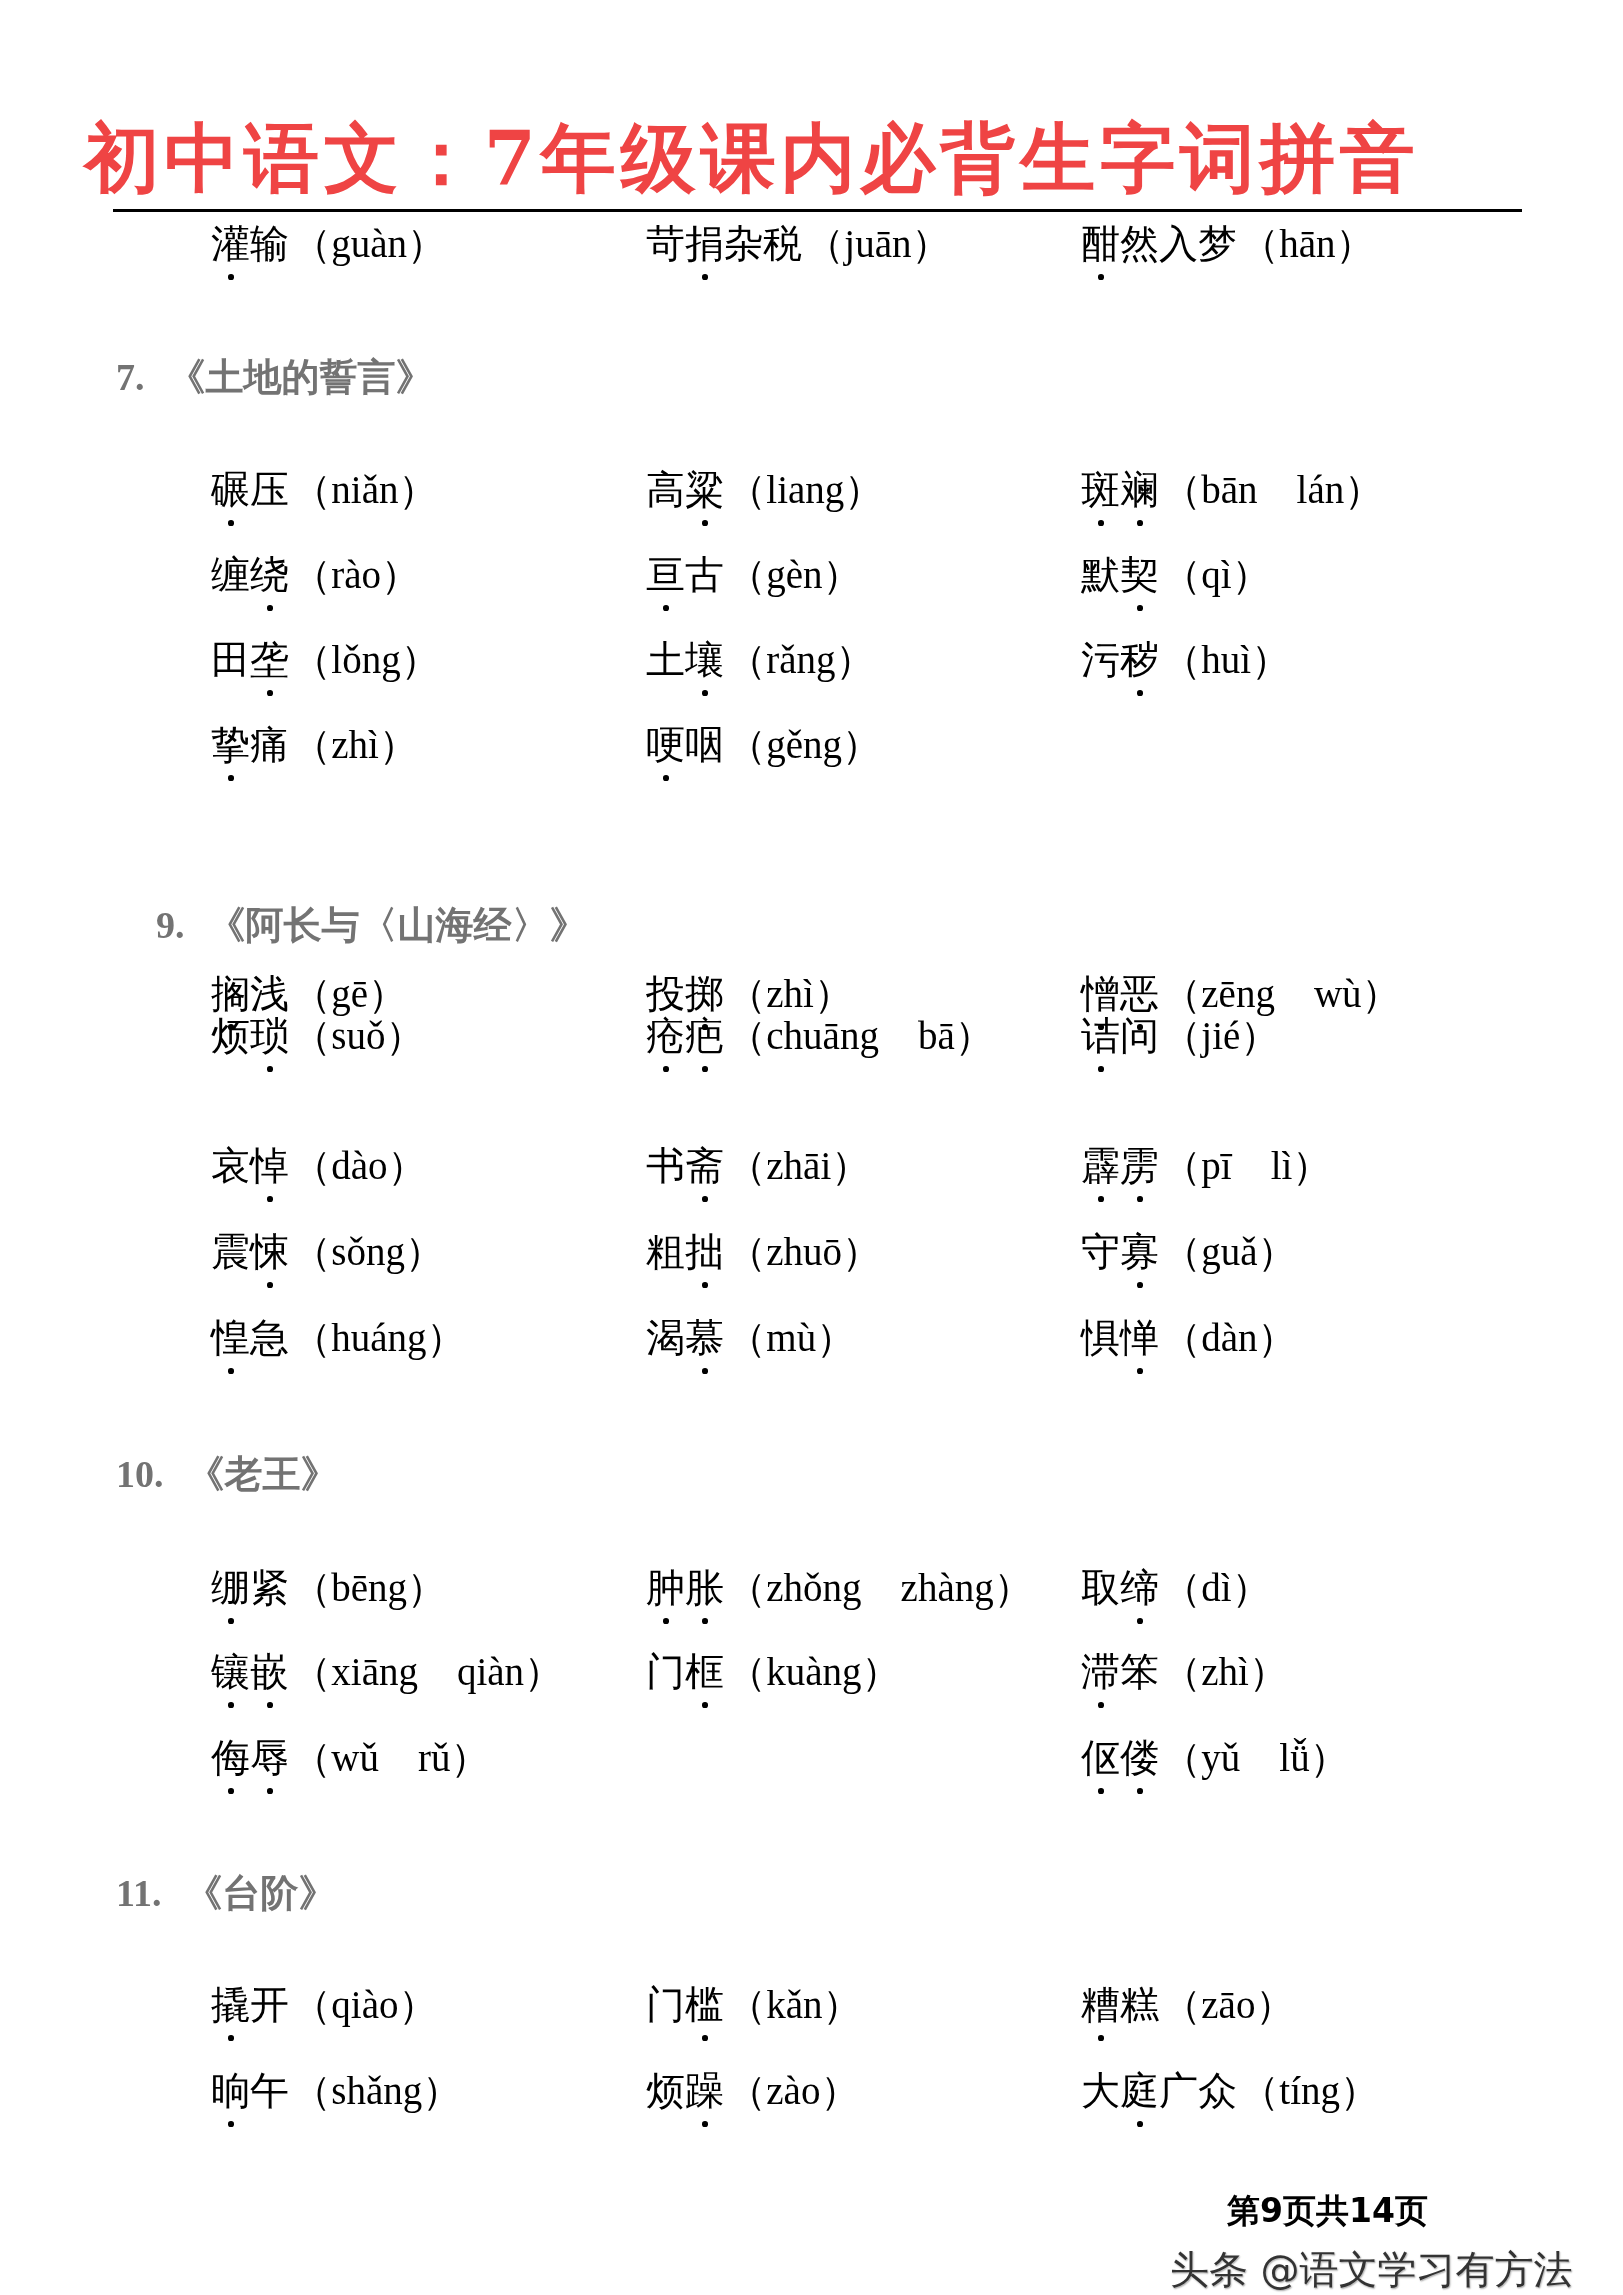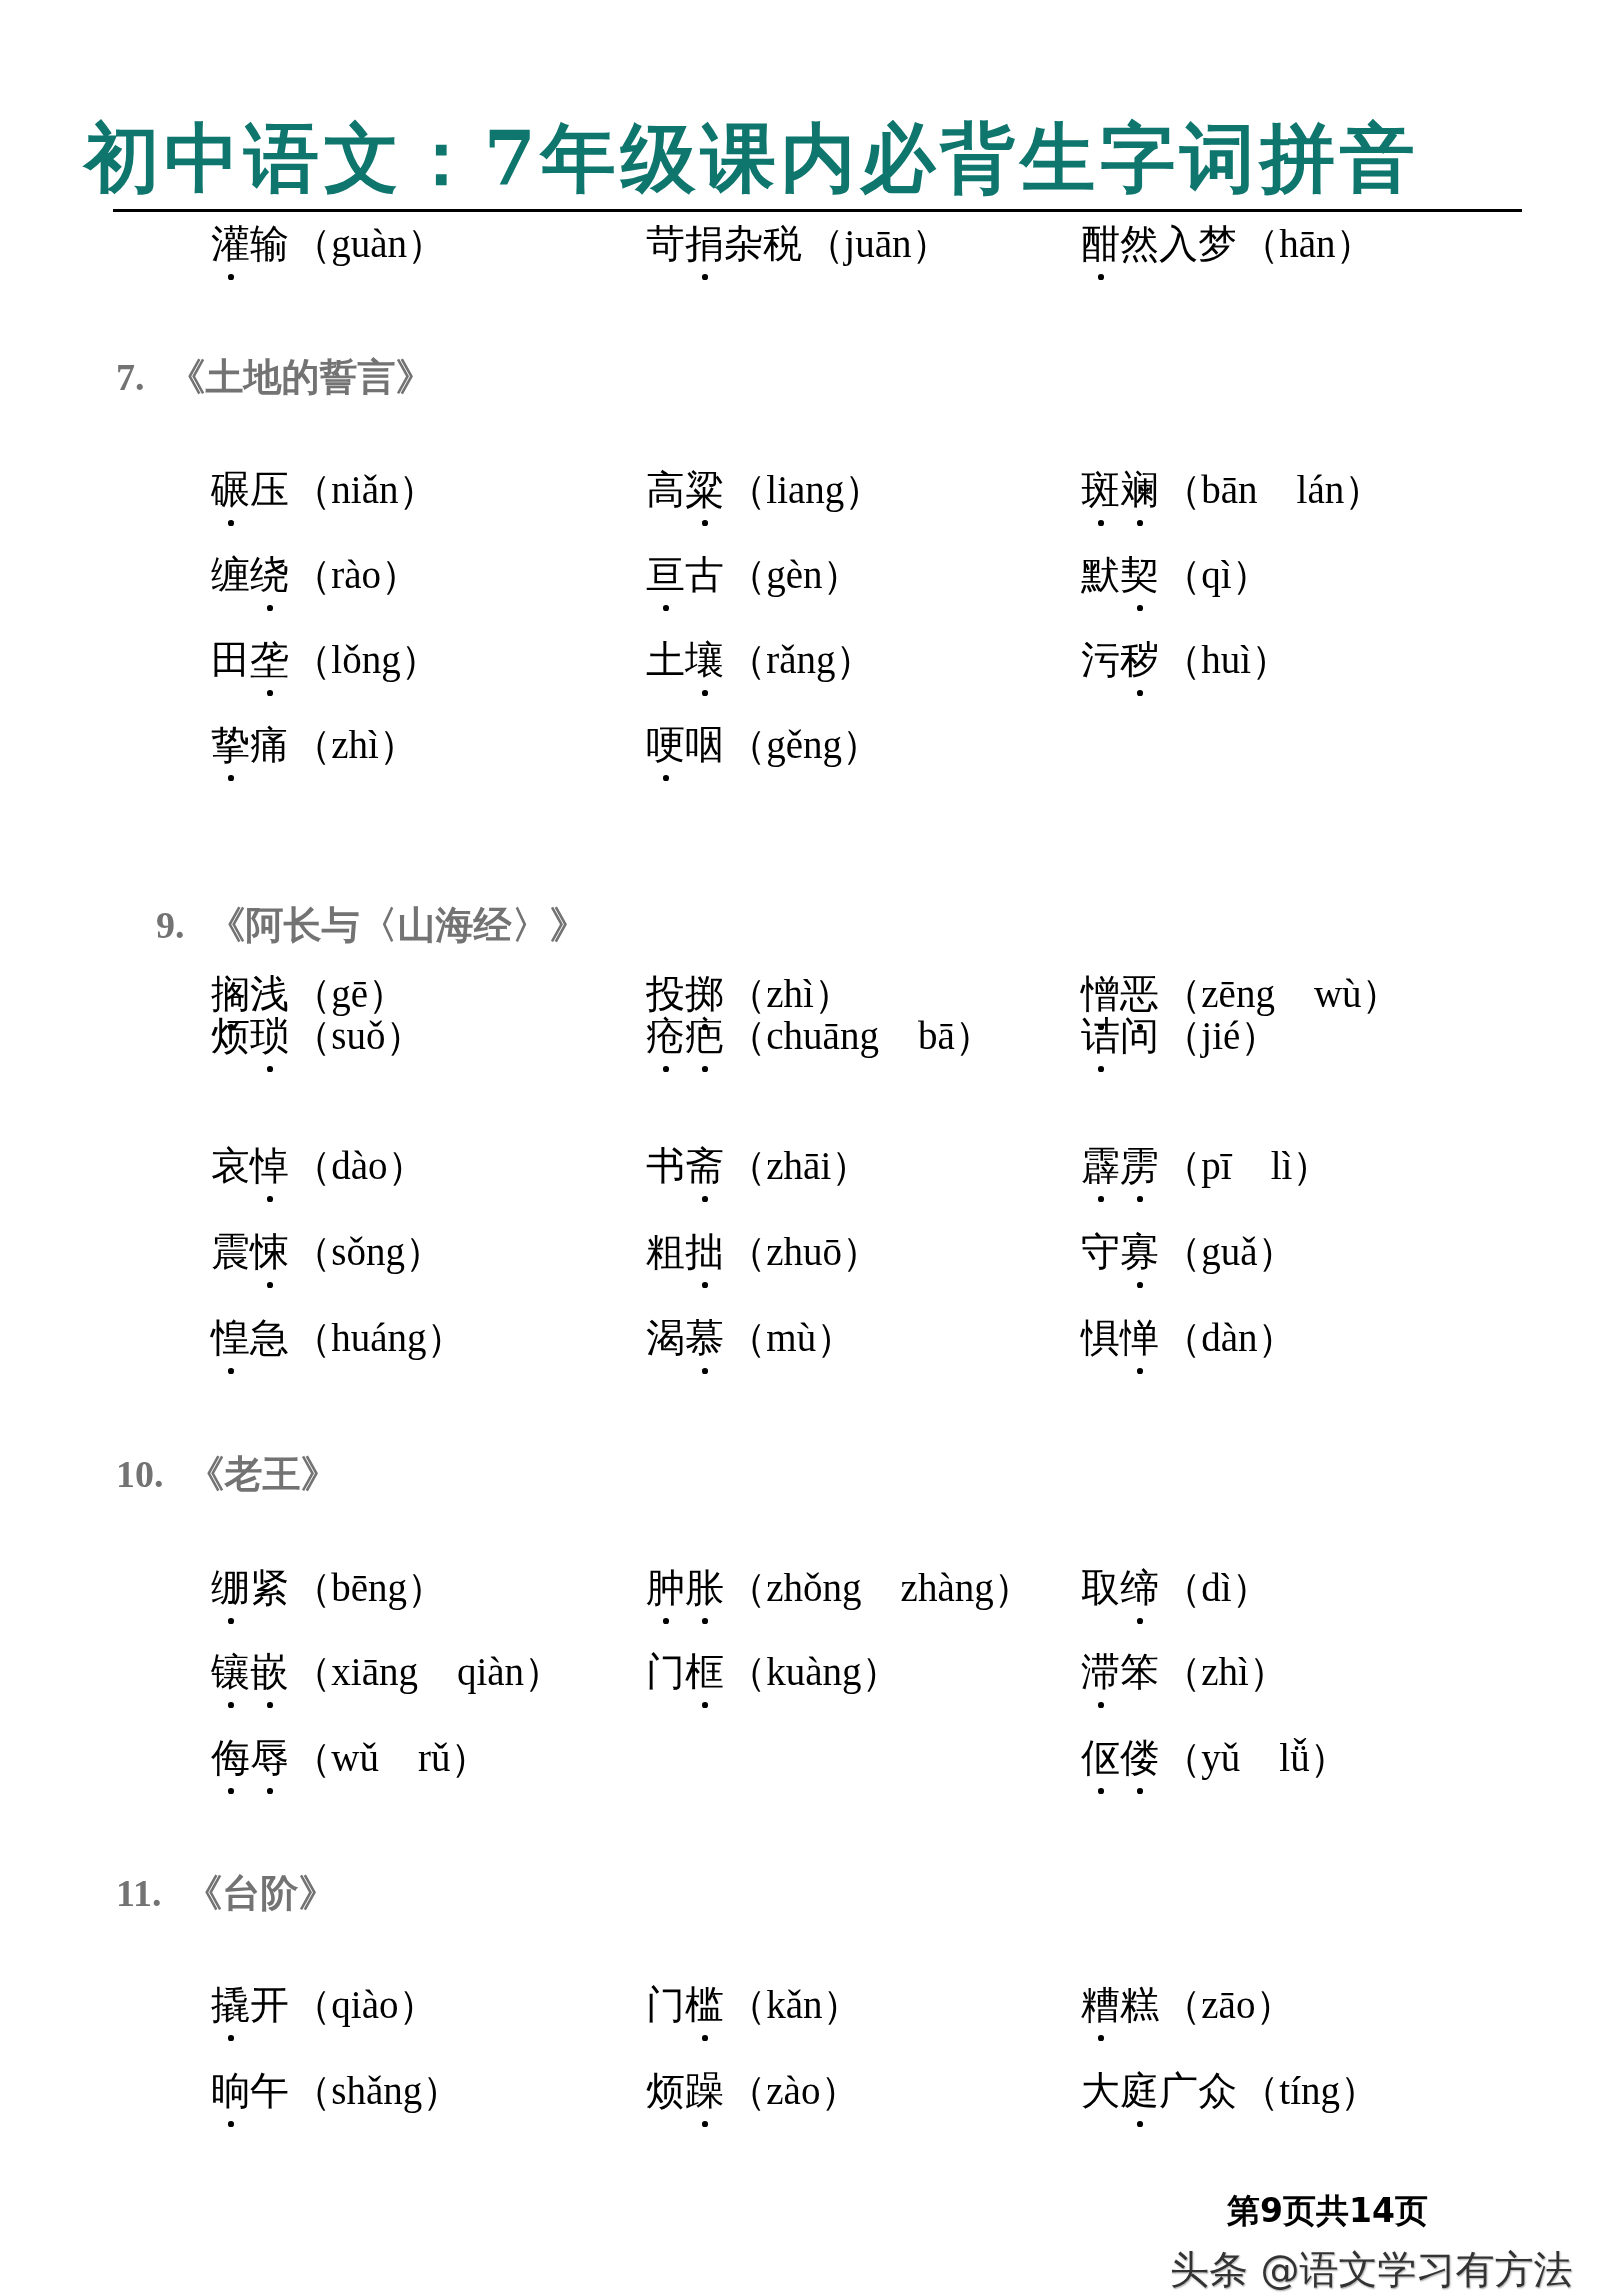--- a/index.html
+++ b/index.html
@@ -1,17 +1,17 @@
 <!DOCTYPE html>
 <html style="font-size:13px"><head>
 <meta charset="utf-8">
 <style>
   html,body{margin:0;padding:0;background:#fff;}
   body{width:1623px;height:2295px;position:relative;overflow:hidden;font-family:"DejaVu Serif","Liberation Serif",serif;color:#000;}
-  .title{position:absolute;left:0;width:1504px;top:113px;text-align:center;font-size:75px;font-weight:bold;color:#0f766e;letter-spacing:4.9px;font-family:"DejaVu Serif",serif;line-height:90px;}
+  .title{position:absolute;left:0;width:1504px;top:113px;text-align:center;font-size:75px;font-weight:bold;color:#ef4444;letter-spacing:4.9px;font-family:"DejaVu Serif",serif;line-height:90px;}
   .rule{position:absolute;left:113px;width:1409px;top:209px;height:2.5px;background:#000;}
   .sec{position:absolute;left:116px;font-size:38px;font-weight:bold;color:#737373;line-height:49px;font-family:"Liberation Serif","DejaVu Serif",serif;}
   .sec .num{display:inline-block;margin-right:23px;}
   .row{position:absolute;left:0;width:1623px;height:65px;}
   .cell{position:absolute;top:0;font-size:39px;line-height:49px;white-space:nowrap;font-family:"Liberation Serif","DejaVu Serif",serif;}
   .c0{left:211px}.c1{left:646px}.c2{left:1081px}
   .word{position:relative;display:inline-block;}
   .ch{position:relative;display:inline-block;}
   .ch.dot::after{content:"";position:absolute;left:50%;bottom:-11.5px;width:5.7px;height:5.7px;margin-left:-2.5px;border-radius:50%;background:#000;}
   .py{margin-left:3.3px;}

